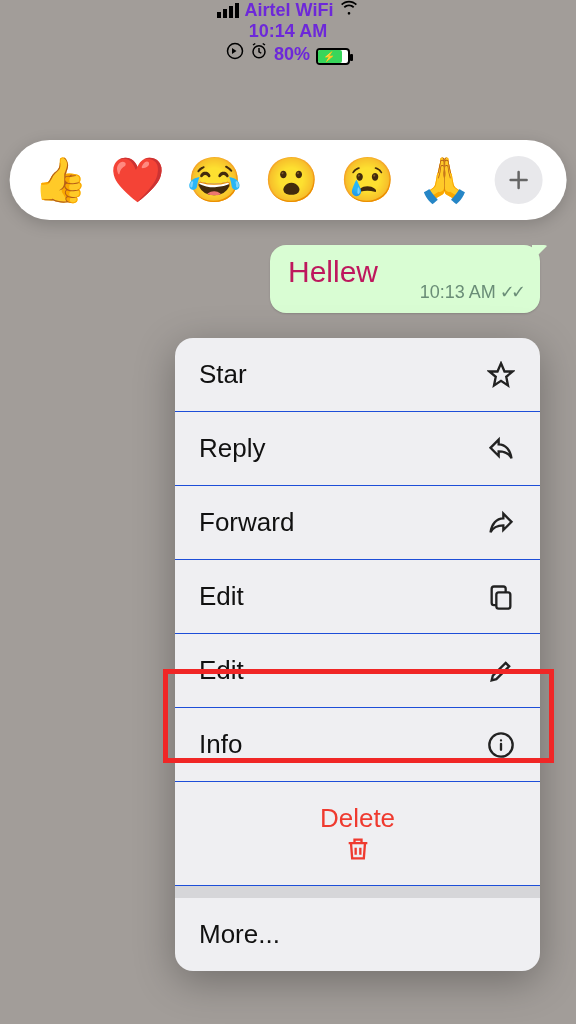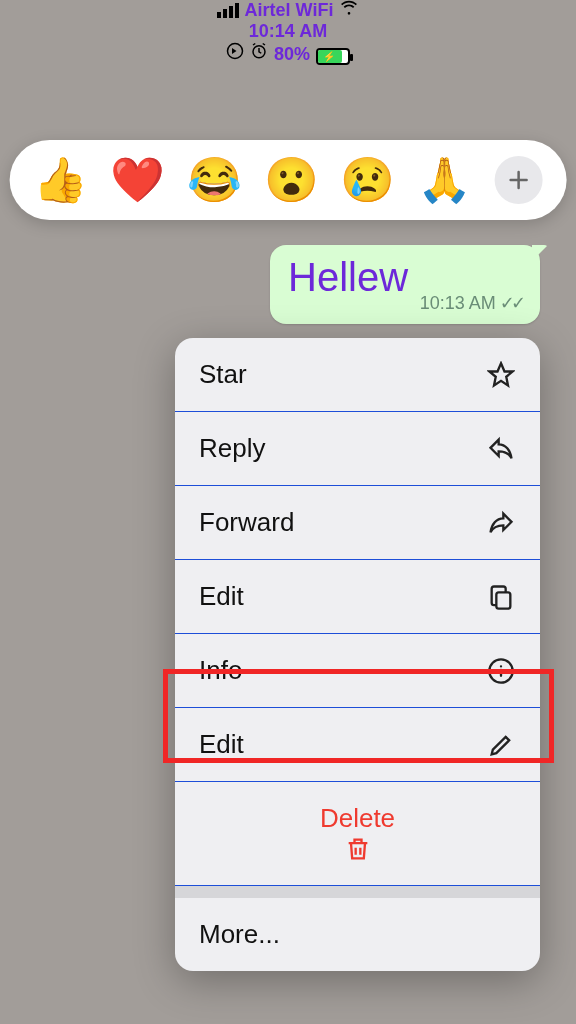--- a/index.html
+++ b/index.html
@@ -35,21 +35,21 @@
     }
     .reactions-row .reaction { font-size: 44px; cursor: pointer; }
     .plus-btn { width: 48px; height: 48px; border-radius: 50%; background: #e8e8eb; display: flex; align-items: center; justify-content: center; font-size: 32px; color: #666; font-weight: 300; cursor: pointer; }
 
     .message-bubble {
       position: absolute; top: 245px; right: 36px; z-index: 10;
       background: #d9fdd3; border-radius: 16px; padding: 10px 18px 10px 18px;
       min-width: 270px; box-shadow: 0 1px 2px rgba(0,0,0,0.15);
     }
     .message-bubble .tail { position: absolute; right: -8px; top: 0; width: 0; height: 0; border-top: 16px solid #d9fdd3; border-right: 16px solid transparent; border-top-right-radius:4px;}
-    .msg-text { font-size: 40px; color: #6d28d9; }
+    .msg-text { font-size: 30px; color: #be185d; }
     .msg-meta { display: flex; justify-content: flex-end; gap: 4px; align-items: center; font-size: 18px; color: #6a8d77; margin-top: -8px; }
     .checks { font-size: 18px; color: #6a8d77; letter-spacing: -4px; }
 
     .context-menu {
       position: absolute; top: 338px; right: 36px; width: 365px; z-index: 10;
       background: #efeff2; border-radius: 18px; overflow: hidden;
       box-shadow: 0 10px 40px rgba(0,0,0,0.3);
     }
     .menu-item {
       display: flex; align-items: center; justify-content: space-between;
@@ -161,36 +161,36 @@
   <div class="menu-item">
     <span>Edit</span>
     <span class="icon">
       <svg viewBox="0 0 24 24">
           <rect x="8" y="8" width="12" height="14" rx="2"></rect>
           <path d="M16 8V5a2 2 0 00-2-2H6a2 2 0 00-2 2v12a2 2 0 002 2h2"></path>
         </svg>
     </span>
   </div>
   <div class="menu-item">
+    <span>Edit</span>
+    <span class="icon">
+      <svg viewBox="0 0 24 24">
+          <path d="M4 20l4-1 11-11-3-3L5 16l-1 4zM16 5l3 3"></path>
+        </svg>
+    </span>
+  </div>
+  <div class="menu-item">
     <span>Info</span>
     <span class="icon">
       <svg viewBox="0 0 24 24">
           <circle cx="12" cy="12" r="10"></circle>
           <path d="M12 8h.01M12 11v5" stroke-linecap="round"></path>
         </svg>
     </span>
   </div>
-  <div class="menu-item">
-    <span>Edit</span>
-    <span class="icon">
-      <svg viewBox="0 0 24 24">
-          <path d="M4 20l4-1 11-11-3-3L5 16l-1 4zM16 5l3 3"></path>
-        </svg>
-    </span>
-  </div>
   <div class="menu-item delete">
     <span>Delete</span>
     <span class="icon">
       <svg viewBox="0 0 24 24">
           <path d="M4 7h16M9 7V4h6v3M6 7l1 13h10l1-13M10 11v6M14 11v6"></path>
         </svg>
     </span>
   </div>
   <div class="separator"></div>
   <div class="menu-item">

